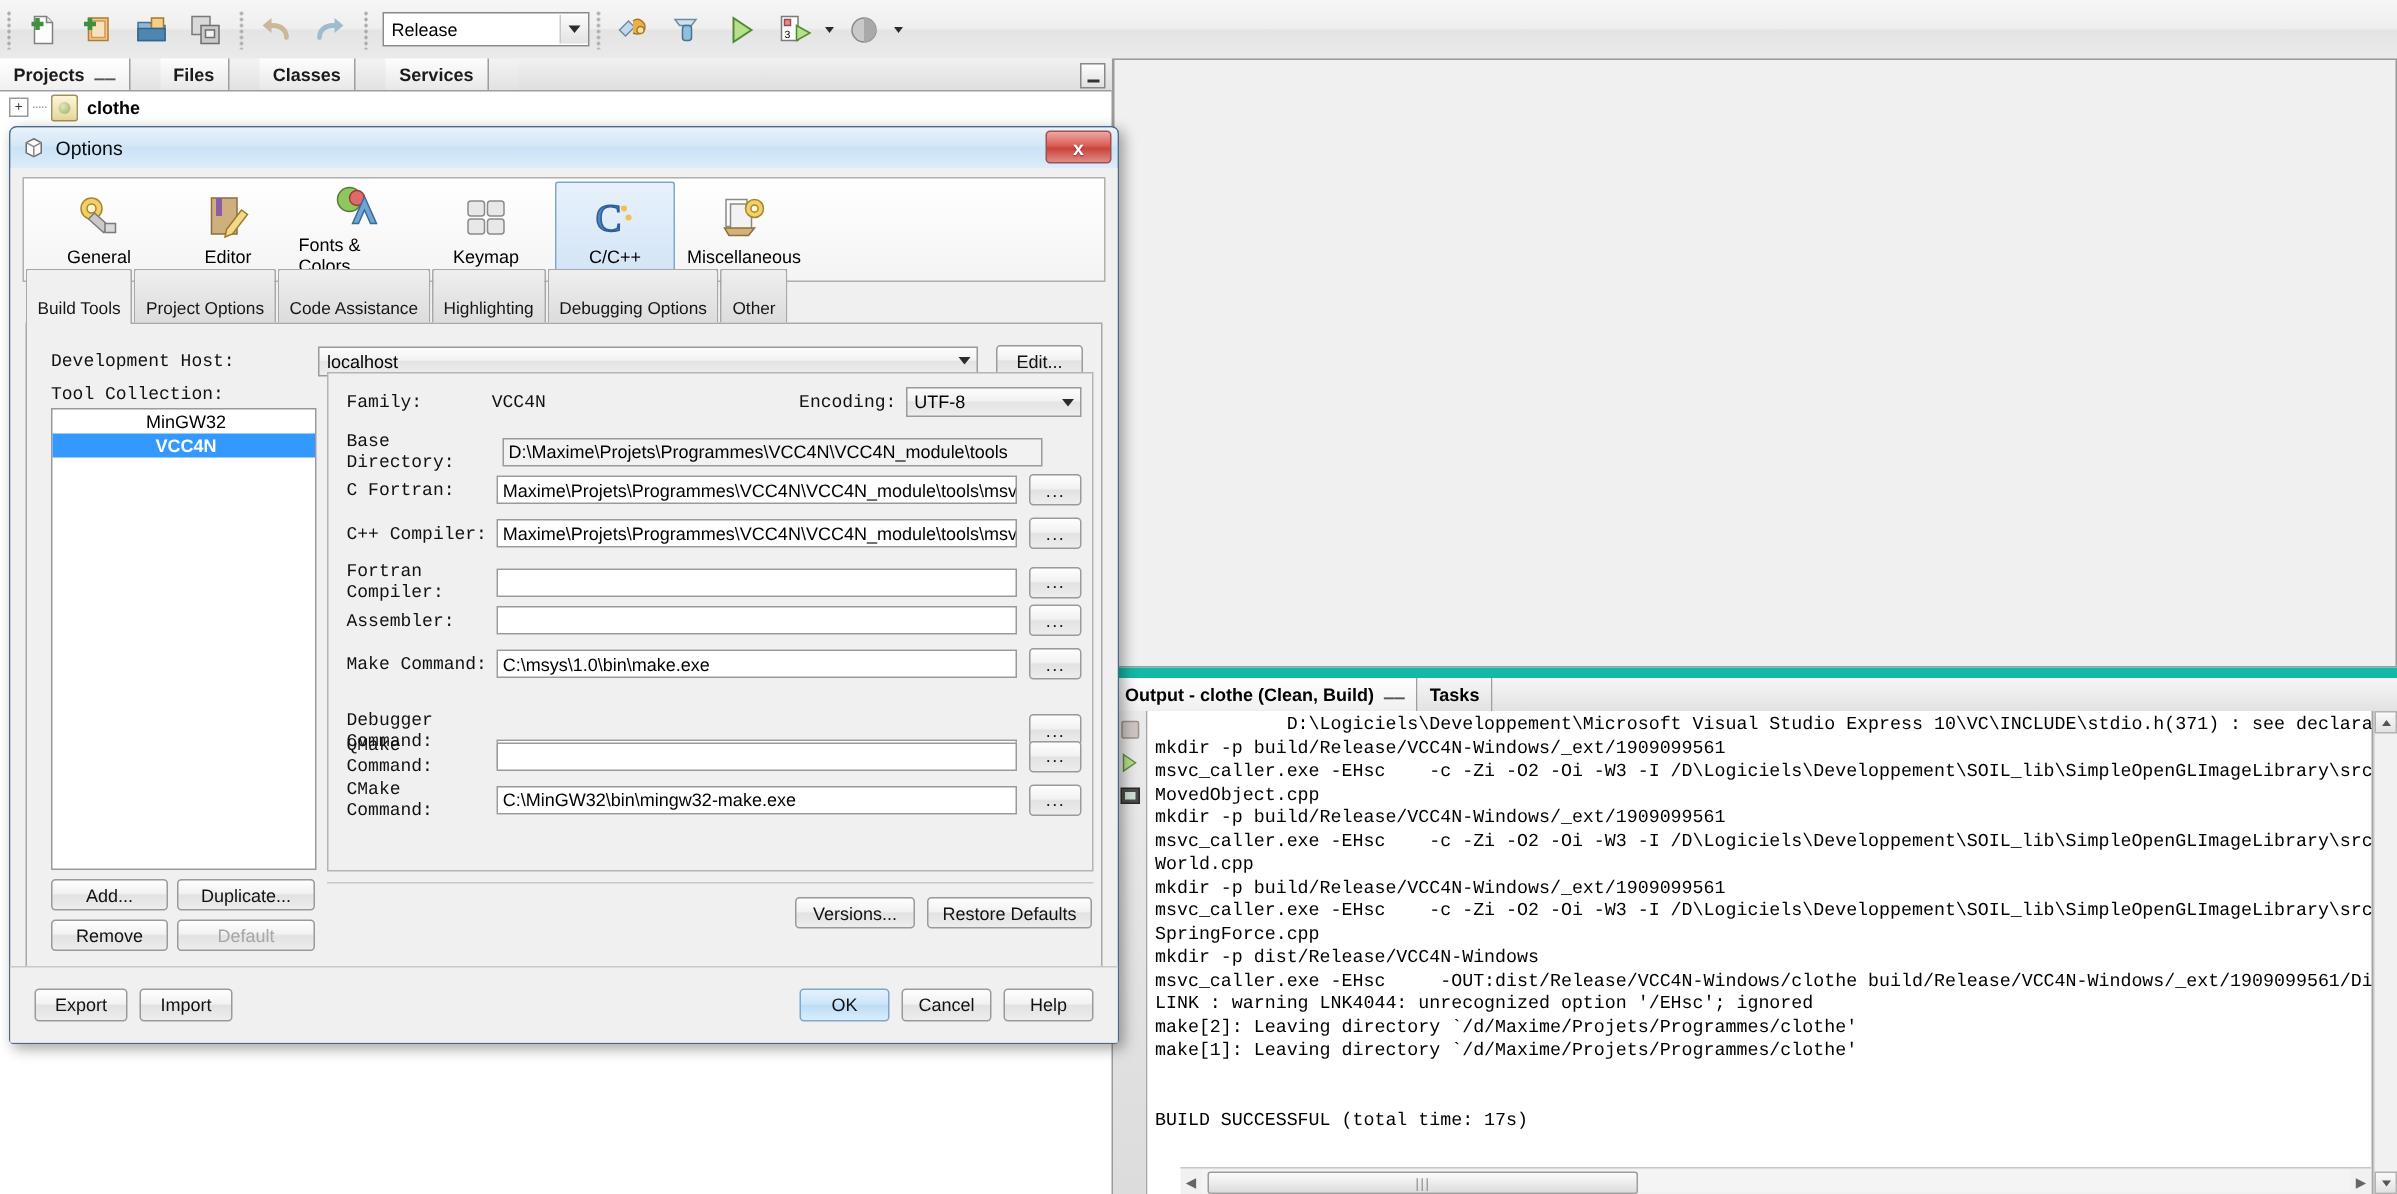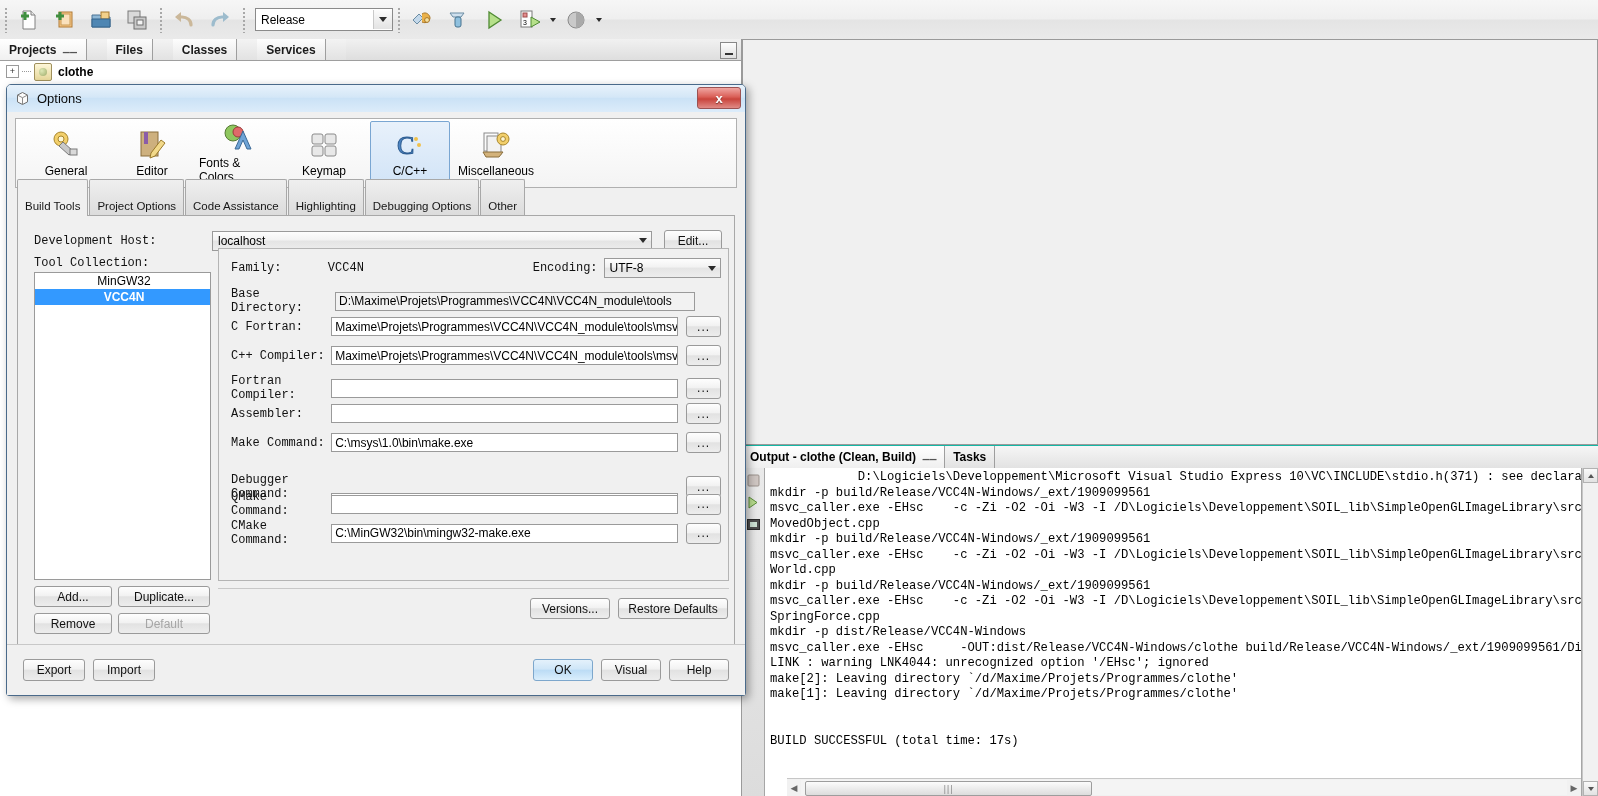--- a/index.html
+++ b/index.html
@@ -91,21 +91,21 @@
   }
 
   
   .right-top {
     position: absolute; left: 742px; top: 39px; width: 856px; height: 406px;
     background: #f0f0f0; border: 1px solid #9a9a9a; box-sizing: border-box;
   }
   .out-panel {
     position: absolute; left: 742px; top: 445px; width: 856px; height: 351px;
     background: #f0f0f0; box-sizing: border-box;
-    border-top: 1px solid #14b8a6;
+    border-top: 7px solid #14b8a6;
   }
   .out-tabstrip {
     height: 22px; display: flex; align-items: stretch;
     background: linear-gradient(to bottom,#f3f3f3,#e0e0e0);
     border-bottom: 1px solid #9e9e9e;
   }
   .out-tab {
     display:flex;align-items:center;padding:0 8px; font-weight:bold; font-size:12px;
     border-right:1px solid #9e9e9e; background: linear-gradient(to bottom,#ffffff,#efefef);
   }
@@ -723,21 +723,21 @@
           </div>
           <div class="btn" style="width:62px;height:22px;">
             <span>Import</span>
           </div>
         </div>
         <div style="position:absolute;right:16px;top:14px;display:flex;">
           <div class="btn default" style="width:60px;height:22px;margin-right:8px;margin-left:48px;">
             <span>OK</span>
           </div>
           <div class="btn" style="width:60px;height:22px;margin-right:8px;">
-            <span>Visual</span>
+            <span>Cancel</span>
           </div>
           <div class="btn" style="width:60px;height:22px;">
             <span>Help</span>
           </div>
         </div>
       </div>
 
     </div>
   </div>
 

